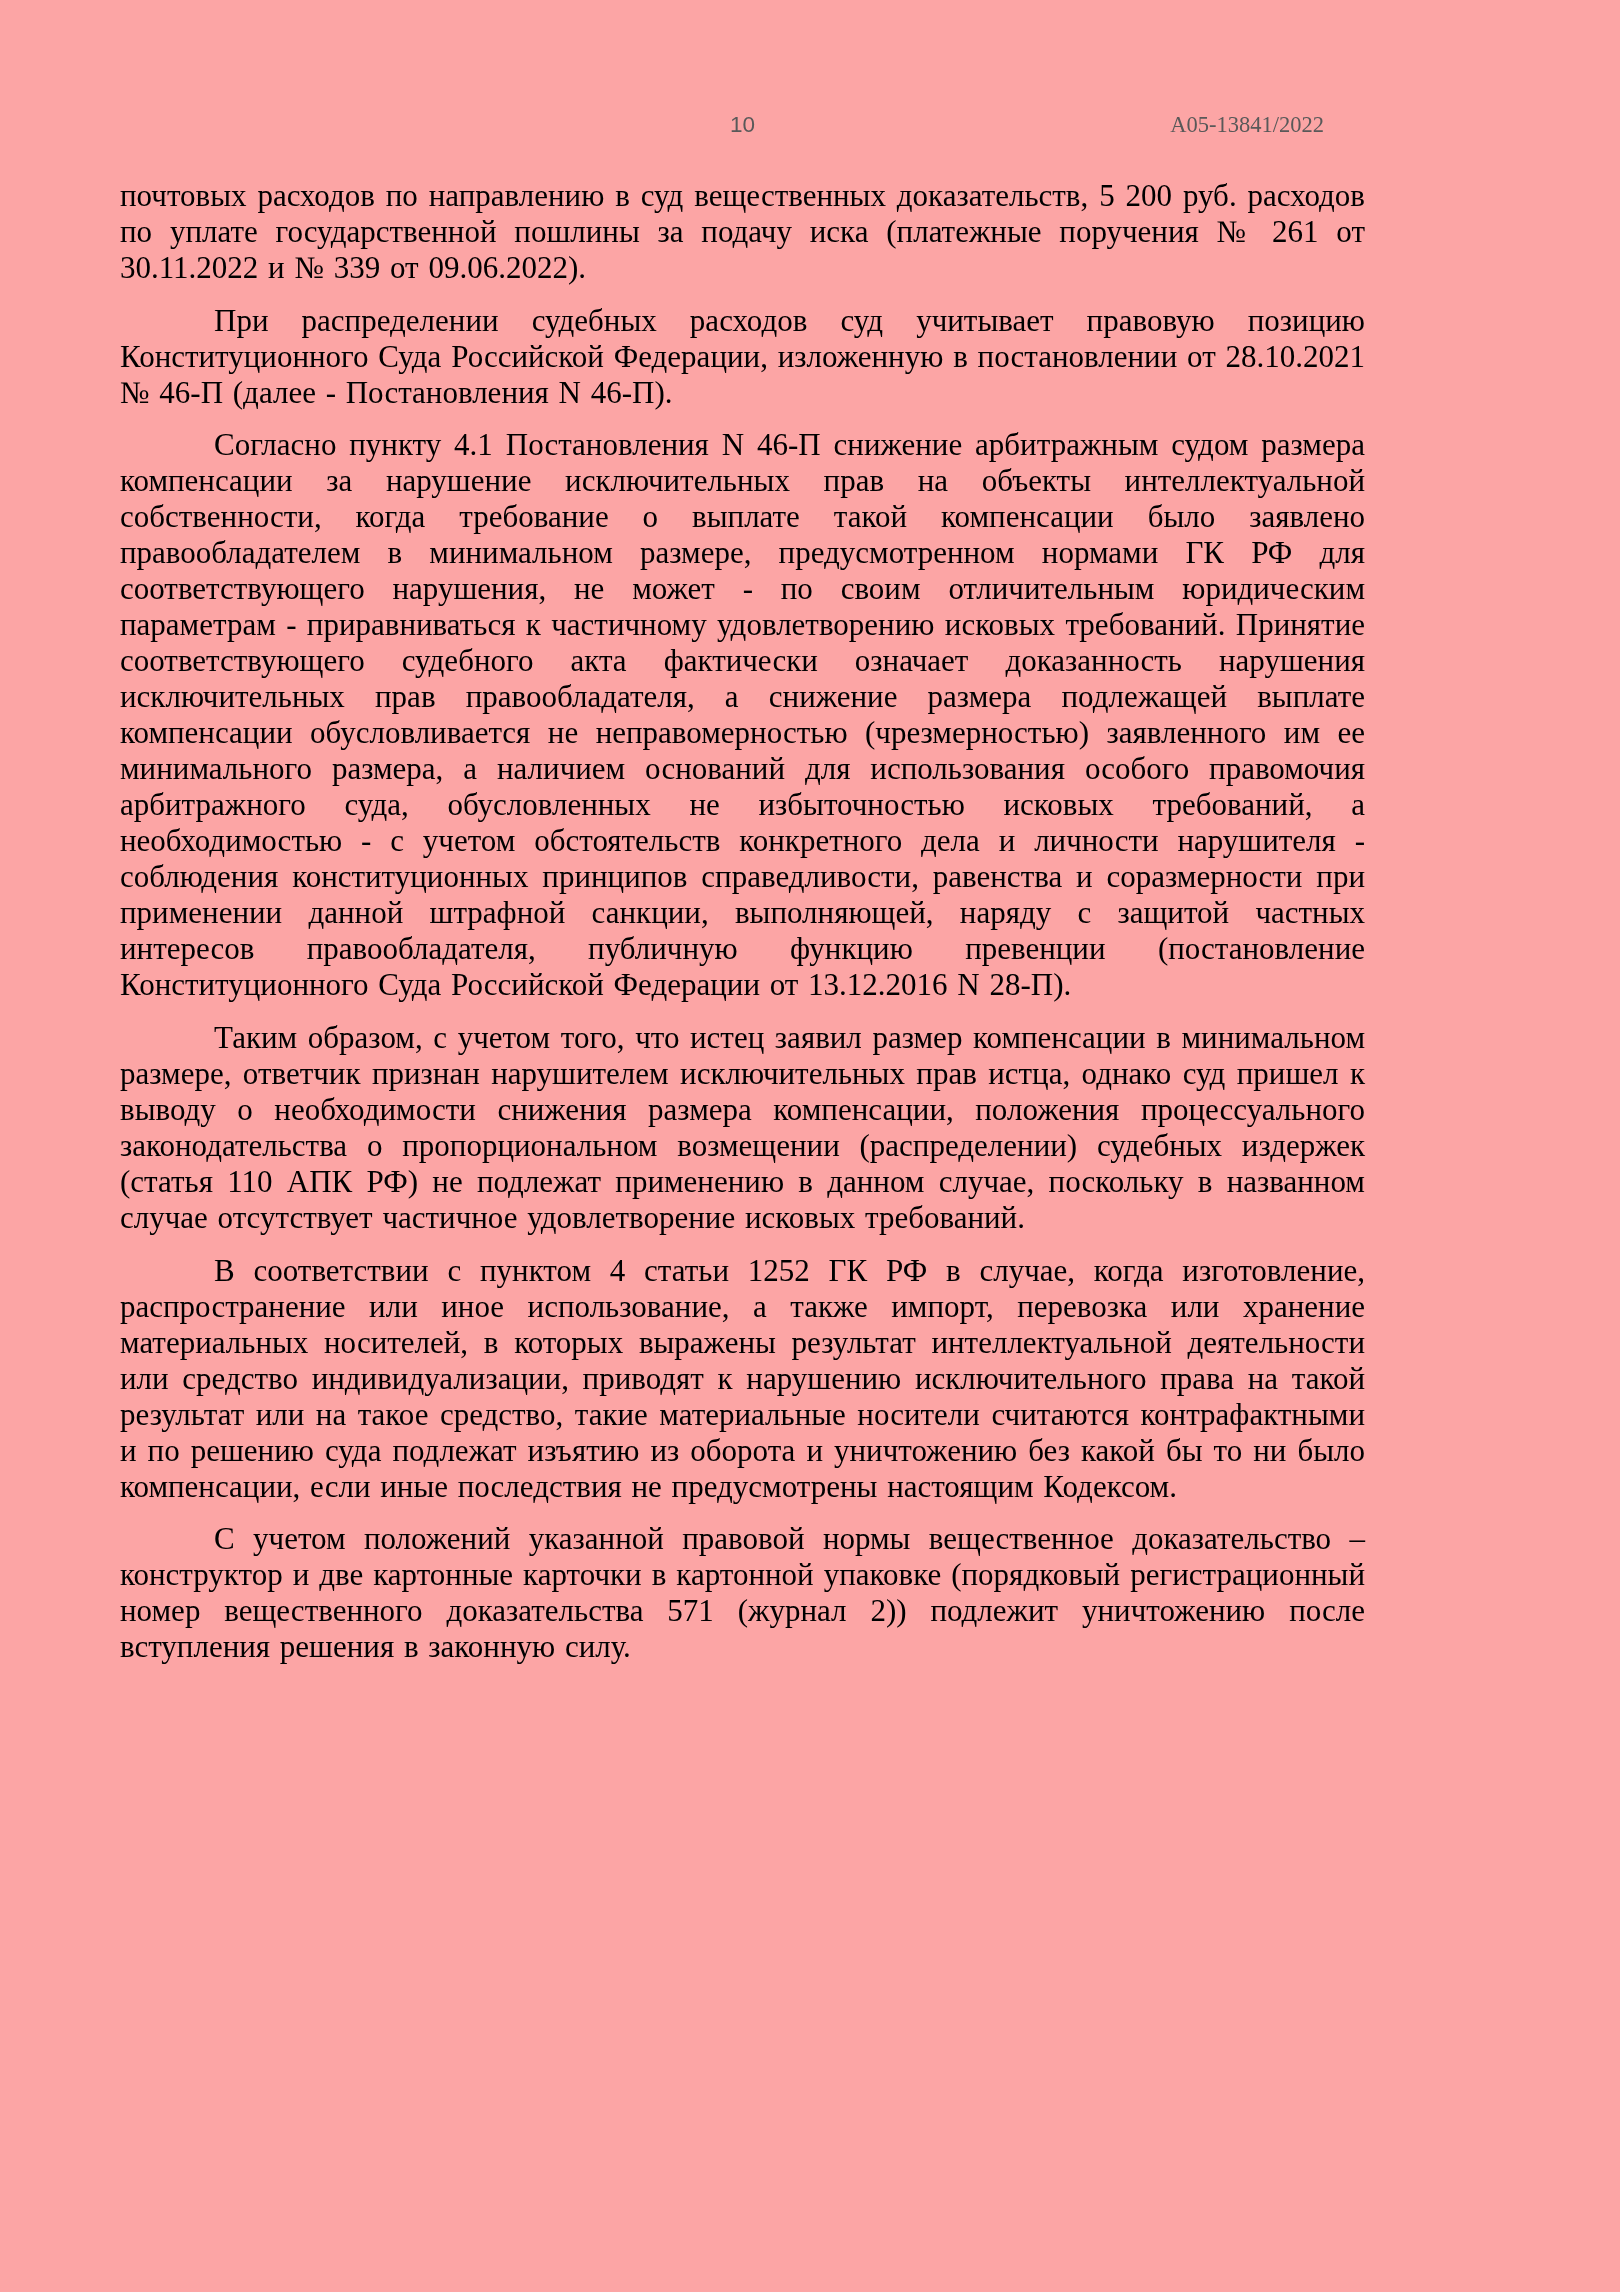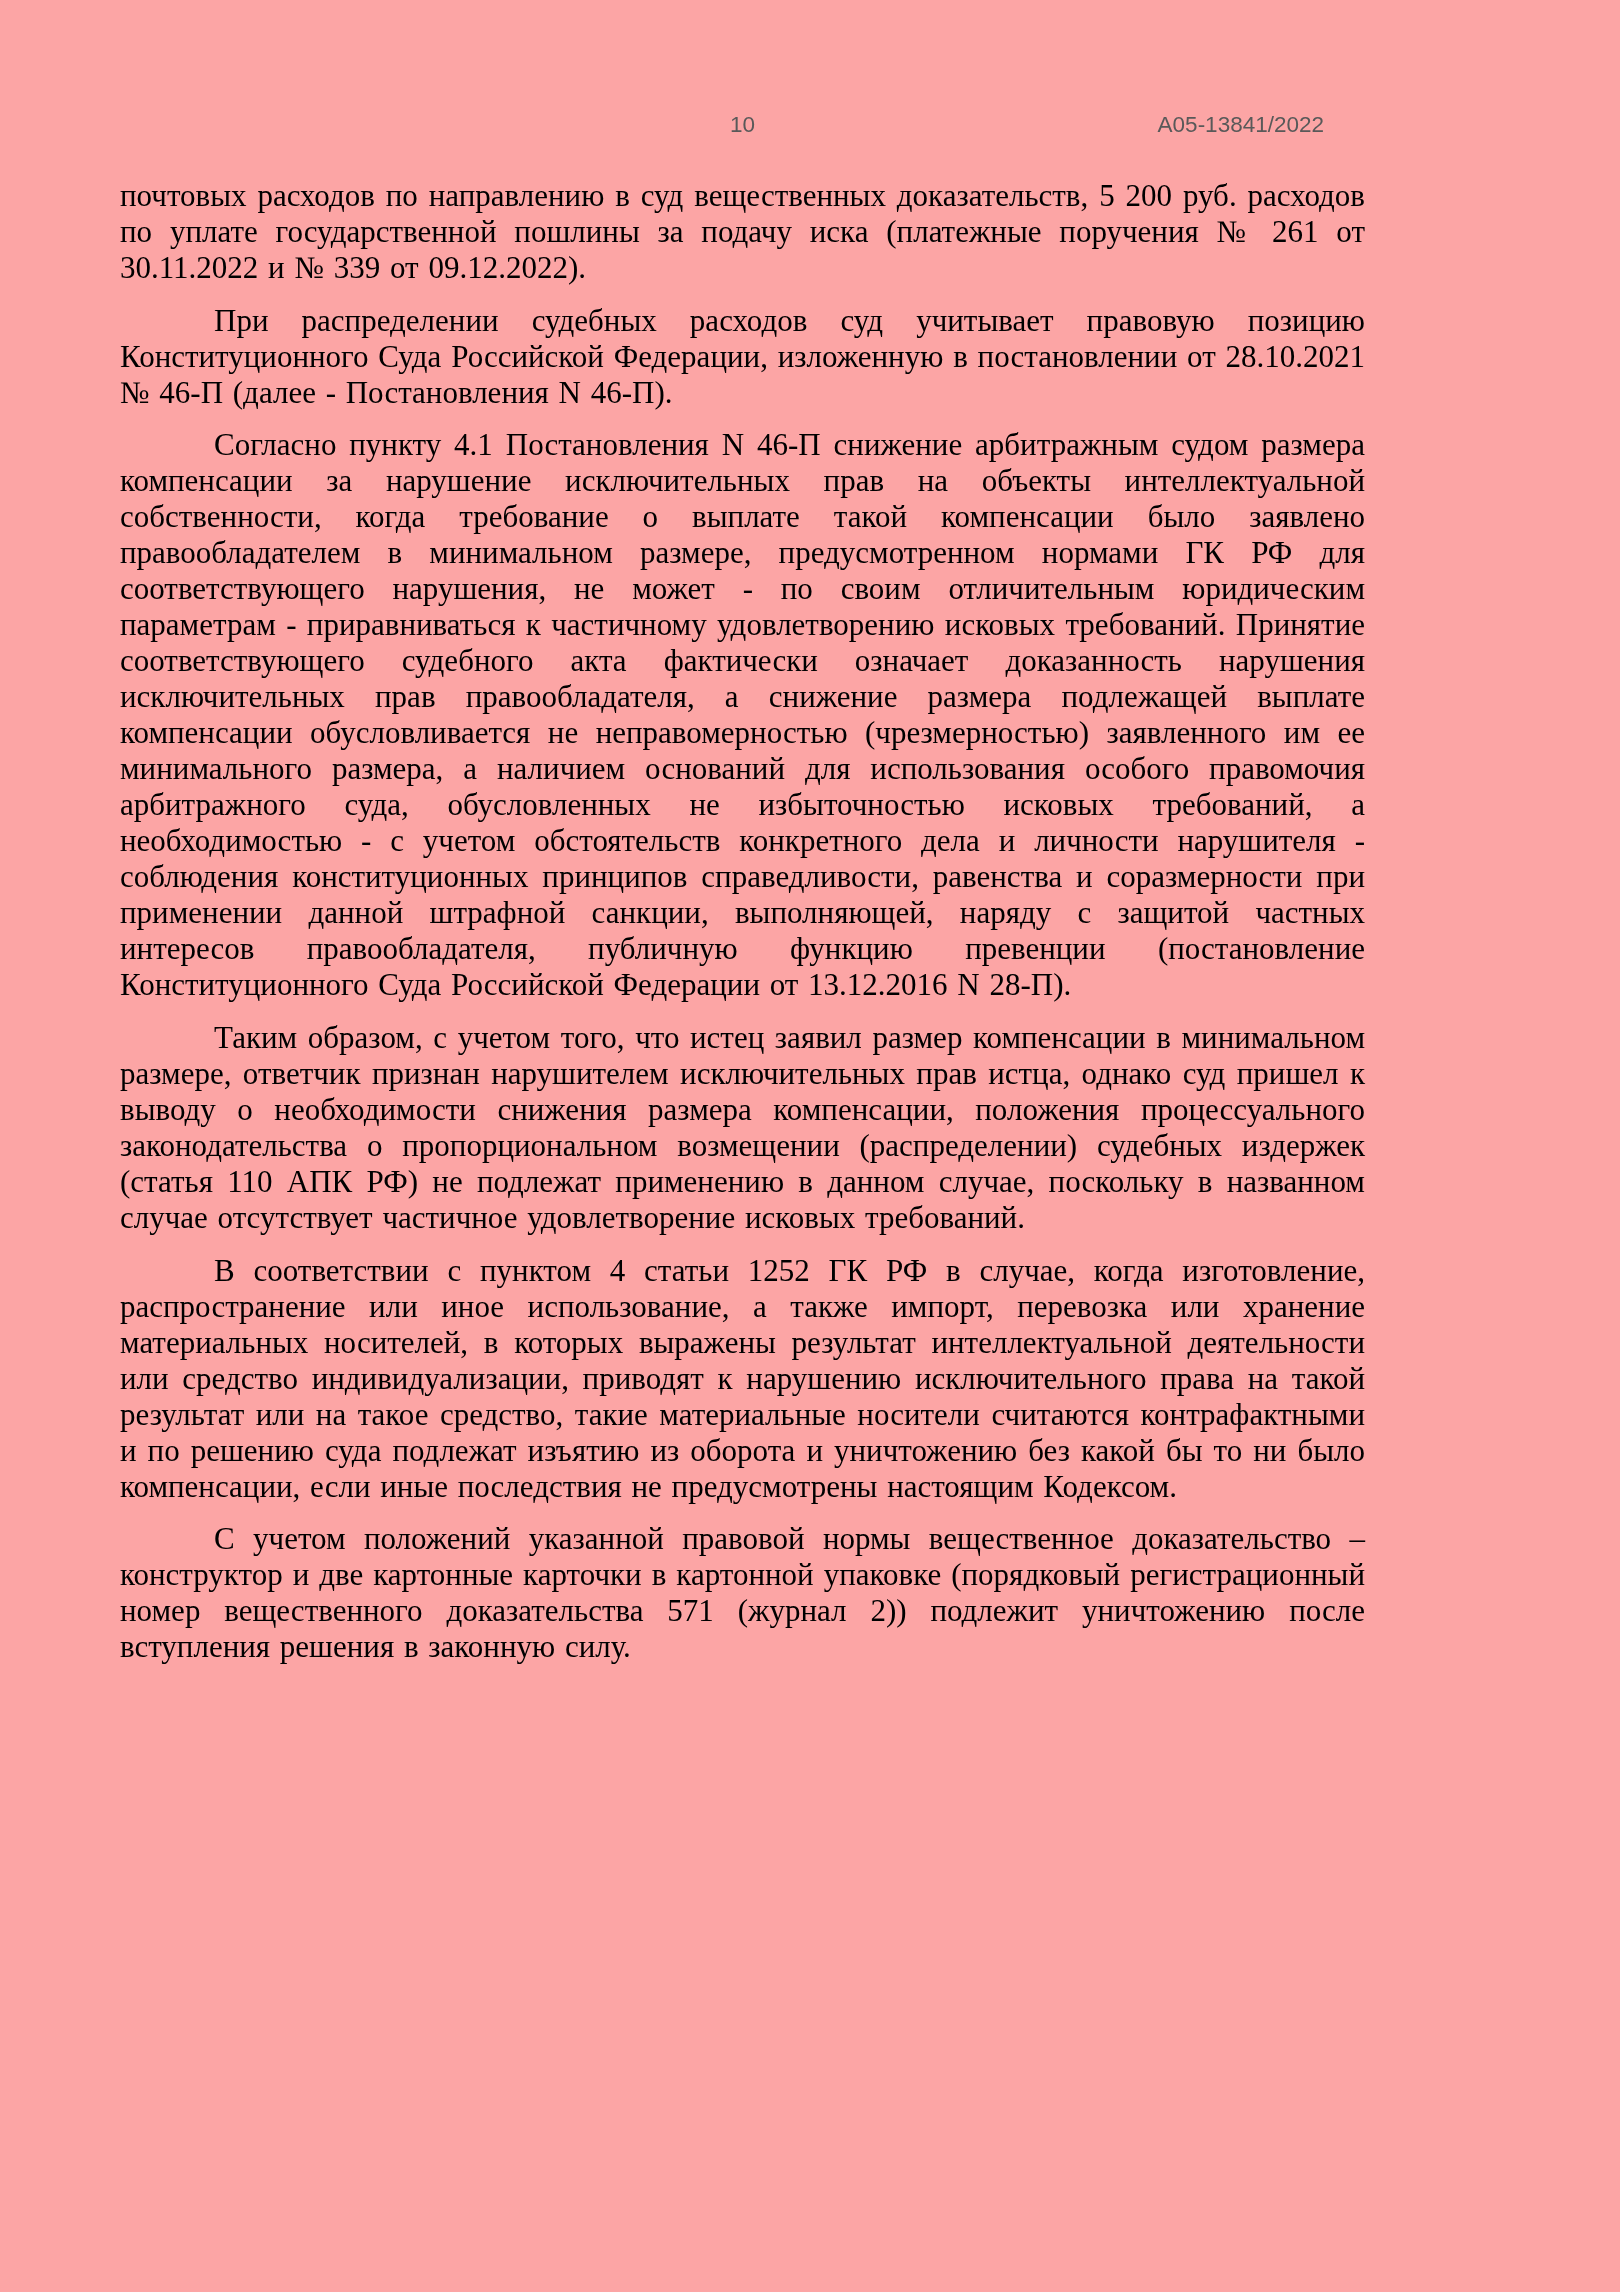--- a/index.html
+++ b/index.html
@@ -30,20 +30,21 @@
   .page-number {
     position: absolute;
     left: 0;
     width: 100%;
     text-align: center;
   }
   .case-number {
     position: absolute;
     right: 41px;
     top: 0;
+    font-family: Liberation Serif, serif;
   }
   .doc-body {
     position: absolute;
     top: 178px;
     left: 120px;
     width: 1245px;
   }
   .doc-body p {
     margin: 0 0 16.7px 0;
     font-size: 31px;
@@ -60,21 +61,21 @@
 <body>
 
 <div class="page">
 
   <div class="page-header">
     <span class="page-number">10</span>
     <span class="case-number">A05-13841/2022</span>
   </div>
 
   <div class="doc-body">
-    <p class="no-indent">почтовых расходов по направлению в суд вещественных доказательств, 5 200 руб. расходов по уплате государственной пошлины за подачу иска (платежные поручения № 261 от 30.11.2022 и № 339 от 09.12.2022).</p>
+    <p class="no-indent">почтовых расходов по направлению в суд вещественных доказательств, 5 200 руб. расходов по уплате государственной пошлины за подачу иска (платежные поручения № 261 от 30.11.2022 и № 339 от 09.06.2022).</p>
     <p>При распределении судебных расходов суд учитывает правовую позицию Конституционного Суда Российской Федерации, изложенную в постановлении от 28.10.2021 № 46-П (далее - Постановления N 46-П).</p>
     <p>Согласно пункту 4.1 Постановления N 46-П снижение арбитражным судом размера компенсации за нарушение исключительных прав на объекты интеллектуальной собственности, когда требование о выплате такой компенсации было заявлено правообладателем в минимальном размере, предусмотренном нормами ГК РФ для соответствующего нарушения, не может - по своим отличительным юридическим параметрам - приравниваться к частичному удовлетворению исковых требований. Принятие соответствующего судебного акта фактически означает доказанность нарушения исключительных прав правообладателя, а снижение размера подлежащей выплате компенсации обусловливается не неправомерностью (чрезмерностью) заявленного им ее минимального размера, а наличием оснований для использования особого правомочия арбитражного суда, обусловленных не избыточностью исковых требований, а необходимостью - с учетом обстоятельств конкретного дела и личности нарушителя - соблюдения конституционных принципов справедливости, равенства и соразмерности при применении данной штрафной санкции, выполняющей, наряду с защитой частных интересов правообладателя, публичную функцию превенции (постановление Конституционного Суда Российской Федерации от 13.12.2016 N 28-П).</p>
     <p>Таким образом, с учетом того, что истец заявил размер компенсации в минимальном размере, ответчик признан нарушителем исключительных прав истца, однако суд пришел к выводу о необходимости снижения размера компенсации, положения процессуального законодательства о пропорциональном возмещении (распределении) судебных издержек (статья 110 АПК РФ) не подлежат применению в данном случае, поскольку в названном случае отсутствует частичное удовлетворение исковых требований.</p>
     <p>В соответствии с пунктом 4 статьи 1252 ГК РФ в случае, когда изготовление, распространение или иное использование, а также импорт, перевозка или хранение материальных носителей, в которых выражены результат интеллектуальной деятельности или средство индивидуализации, приводят к нарушению исключительного права на такой результат или на такое средство, такие материальные носители считаются контрафактными и по решению суда подлежат изъятию из оборота и уничтожению без какой бы то ни было компенсации, если иные последствия не предусмотрены настоящим Кодексом.</p>
     <p>С учетом положений указанной правовой нормы вещественное доказательство – конструктор и две картонные карточки в картонной упаковке (порядковый регистрационный номер вещественного доказательства 571 (журнал 2)) подлежит уничтожению после вступления решения в законную силу.</p>
   </div>
 
 </div>
 
 

